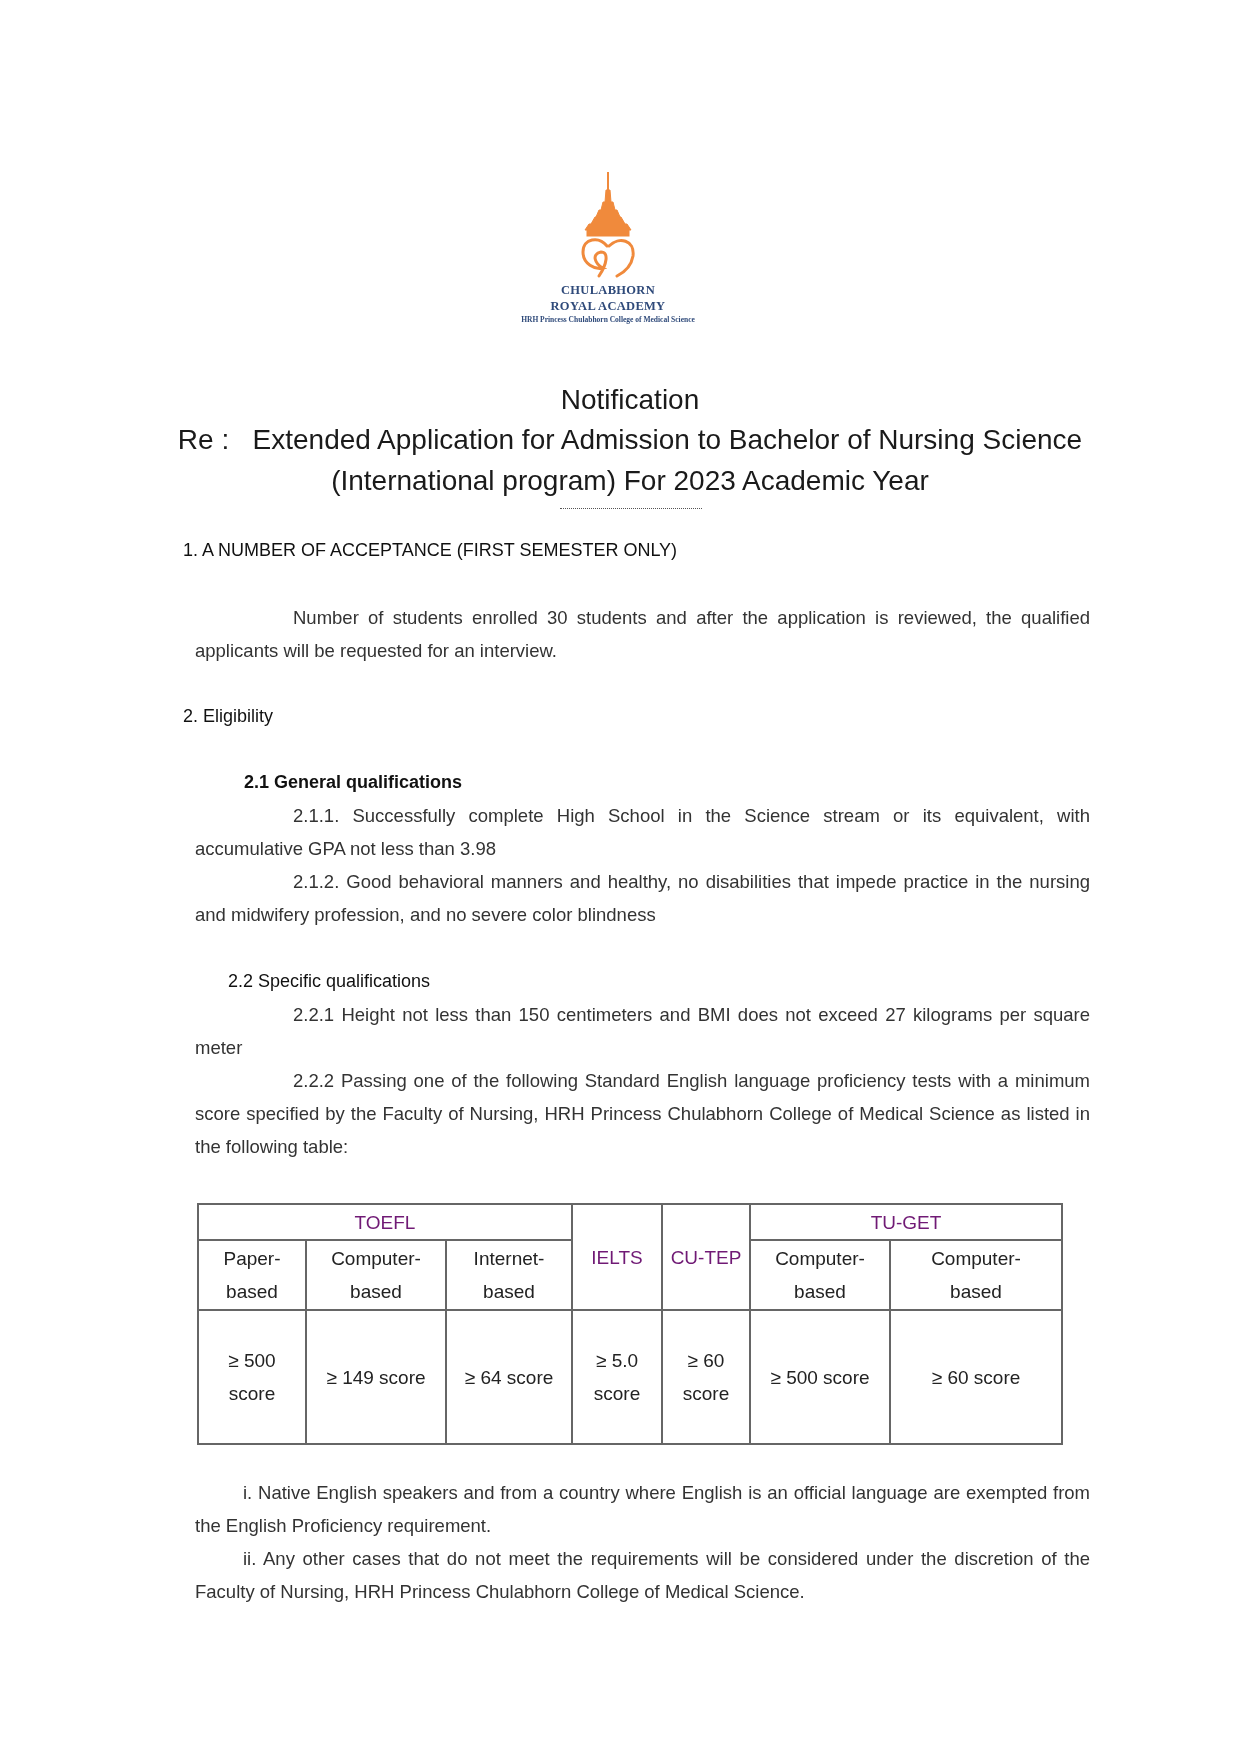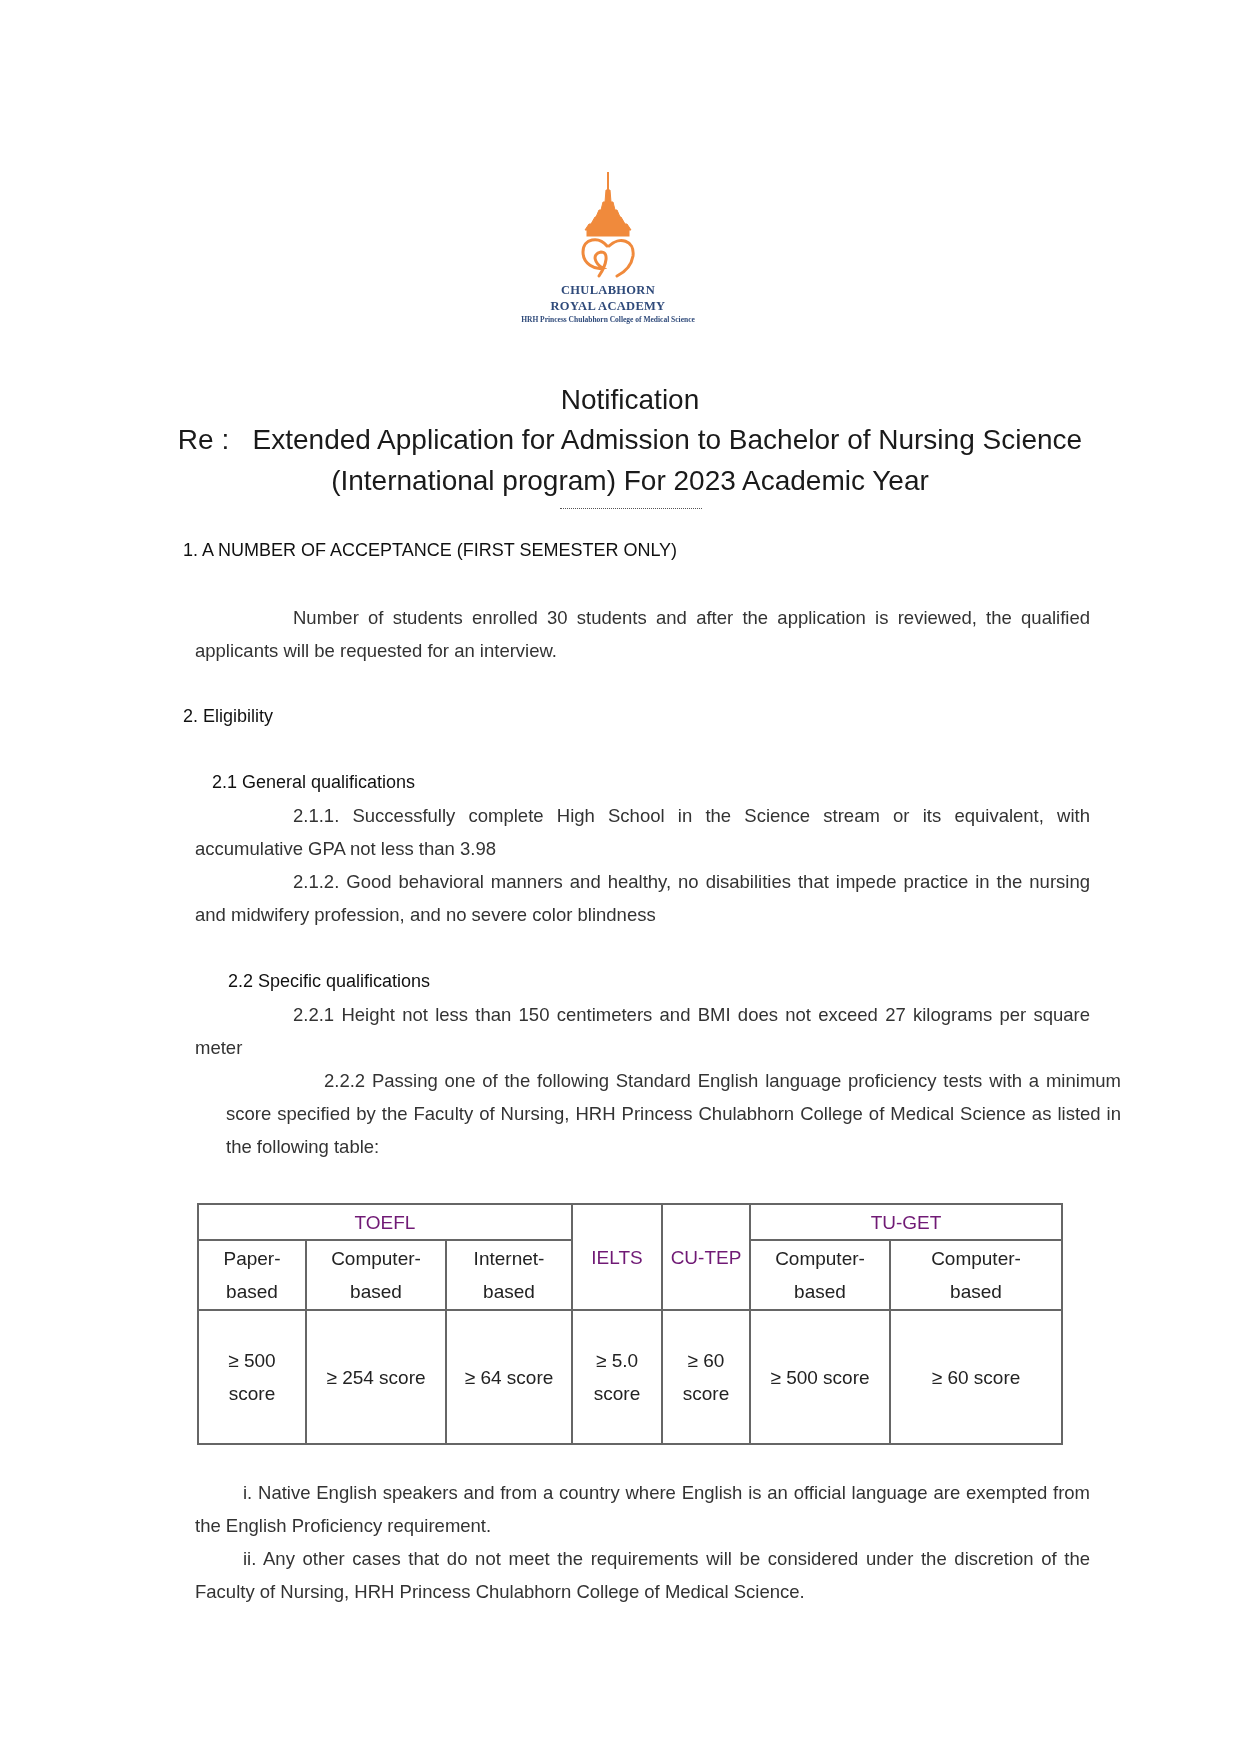--- a/index.html
+++ b/index.html
@@ -69,46 +69,46 @@
 <div class="title-block t-notif">Notification</div>
 <div class="title-block t-re" style="white-space:pre;">Re :   Extended Application for Admission to Bachelor of Nursing Science</div>
 <div class="title-block t-prog">(International program) For 2023 Academic Year</div>
 <div class="dots"></div>
 
 <div class="h" style="left:183px; top:540px;">1. A NUMBER OF ACCEPTANCE (FIRST SEMESTER ONLY)</div>
 <div class="p" style="top:601px;"><span class="ind"></span><span>Number of students enrolled 30 students and after the application is reviewed, the qualified applicants will be requested for an interview.</span></div>
 
 <div class="h" style="left:183px; top:706px;">2. Eligibility</div>
 
-<div class="h" style="left:212px; top:772px;">2.1 General qualifications</div>
+<div class="h" style="left:244px; top:772px;font-weight:bold;">2.1 General qualifications</div>
 <div class="p" style="top:799px;"><span class="ind"></span><span>2.1.1. Successfully complete High School in the Science stream or its equivalent, with accumulative GPA not less than 3.98</span></div>
 <div class="p" style="top:865px;"><span class="ind"></span><span>2.1.2. Good behavioral manners and healthy, no disabilities that impede practice in the nursing and midwifery profession, and no severe color blindness</span></div>
 
 <div class="h" style="left:228px; top:971px;">2.2 Specific qualifications</div>
 <div class="p" style="top:998px;"><span class="ind"></span><span>2.2.1 Height not less than 150 centimeters and BMI does not exceed 27 kilograms per square meter</span></div>
-<div class="p" style="top:1064px;margin-left:31px;"><span class="ind"></span><span>2.2.2 Passing one of the following Standard English language proficiency tests with a minimum score specified by the Faculty of Nursing, HRH Princess Chulabhorn College of Medical Science as listed in the following table:</span></div>
+<div class="p" style="top:1064px;"><span class="ind"></span><span>2.2.2 Passing one of the following Standard English language proficiency tests with a minimum score specified by the Faculty of Nursing, HRH Princess Chulabhorn College of Medical Science as listed in the following table:</span></div>
 
 <table class="scores">
   <tbody>
       <tr class="r1">
     <th class="b" colspan="3">TOEFL</th>
     <th class="b" rowspan="2" style="width:80px;">IELTS</th>
     <th class="b" rowspan="2" style="width:78px;">CU-TEP</th>
     <th class="b" colspan="2">TU-GET</th>
   </tr>
   <tr class="r2">
     <td style="width:98px;"><span>Paper-</span><br><span>based</span></td>
     <td style="width:130px;"><span>Computer-</span><br><span>based</span></td>
     <td style="width:116px;"><span>Internet-</span><br><span>based</span></td>
     <td style="width:130px;"><span>Computer-</span><br><span>based</span></td>
     <td><span>Computer-</span><br><span>based</span></td>
   </tr>
   <tr class="r3">
     <td><span>≥ 500</span><br><span>score</span></td>
-    <td>≥ 254 score</td>
+    <td>≥ 149 score</td>
     <td>≥ 64 score</td>
     <td><span>≥ 5.0</span><br><span>score</span></td>
     <td><span>≥ 60</span><br><span>score</span></td>
     <td>≥ 500 score</td>
     <td>≥ 60 score</td>
   </tr>
 </tbody>
   </table>
 
 <div class="p" style="top:1476px;"><span class="ind2"></span><span>i. Native English speakers and from a country where English is an official language are exempted from the English Proficiency requirement.</span></div>

